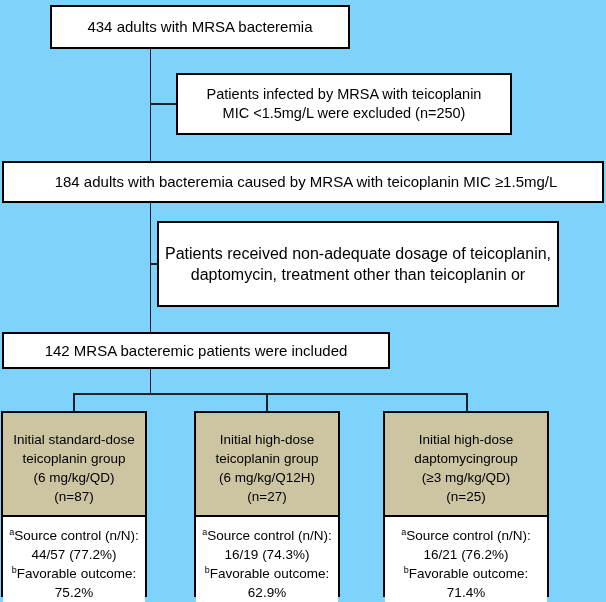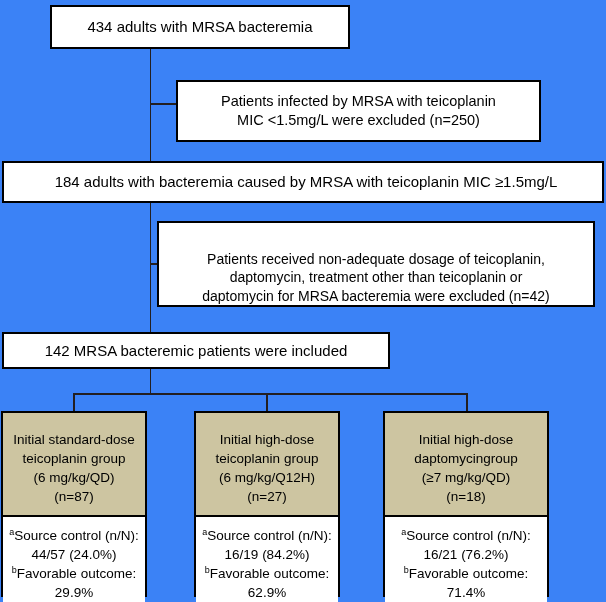--- a/index.html
+++ b/index.html
@@ -9,21 +9,21 @@
     background: #ffffff;
   }
   body {
     font-family: "Liberation Sans", sans-serif;
     color: #000000;
   }
   #flowchart {
     position: relative;
     width: 606px;
     height: 602px;
-    background: #3b82f6;
+    background: #7dd3fc;
     overflow: hidden;
   }
 
   
   .node {
     position: absolute;
     box-sizing: border-box;
     border: 2.5px solid #000000;
     background: #ffffff;
     display: flex;
@@ -50,27 +50,26 @@
     font-size: 15px;
     padding-left: 6px;
   }
   #box-included {
     left: 2px;  top: 332px;  width: 388px;  height: 37px;
     font-size: 15px;
   }
 
   
   #box-excluded-1 {
-    left: 176px;  top: 80px;  width: 365px;  height: 62px;
+    left: 176px;  top: 73px;  width: 336px;  height: 62px;
     font-size: 14.5px;
   }
   #box-excluded-2 {
-    left: 157px;  top: 221px;  width: 438px;  height: 86px;
-    font-size: 14px;
-    justify-content: flex-end;
+    left: 157px;  top: 221px;  width: 402px;  height: 86px;
+    font-size: 16px;
   }
 
   
   .arm {
     position: absolute;
     box-sizing: border-box;
     border: 2.5px solid #000000;
     background: #ffffff;
     display: flex;
     flex-direction: column;
@@ -142,63 +141,62 @@
     <span class="line">MIC &lt;1.5mg/L were excluded (n=250)</span>
   </div>
 
   <div class="node" id="box-eligible">
     <span class="line">184 adults with bacteremia caused by MRSA with teicoplanin MIC ≥1.5mg/L</span>
   </div>
 
   <div class="node" id="box-excluded-2">
     <span class="line">Patients received non-adequate dosage of teicoplanin,</span>
     <span class="line">daptomycin, treatment other than teicoplanin or</span>
-    <span class="line">daptomycin for MRSA bacteremia were excluded (n=42)</span>
   </div>
 
   <div class="node" id="box-included">
     <span class="line">142 MRSA bacteremic patients were included</span>
   </div>
 
   <div class="arm" id="arm-0">
     <div class="arm-head">
       <span class="line">Initial standard-dose</span>
       <span class="line">teicoplanin group</span>
       <span class="line">(6 mg/kg/QD)</span>
       <span class="line">(n=87)</span>
     </div>
     <div class="arm-body">
       <span class="line"><span class="sup">a</span><span>Source control (n/N):</span></span>
-      <span class="line">44/57 (24.0%)</span>
+      <span class="line">44/57 (77.2%)</span>
       <span class="line"><span class="sup">b</span><span>Favorable outcome:</span></span>
-      <span class="line">29.9%</span>
+      <span class="line">75.2%</span>
     </div>
   </div>
 
   <div class="arm" id="arm-1">
     <div class="arm-head">
       <span class="line">Initial high-dose</span>
       <span class="line">teicoplanin group</span>
       <span class="line">(6 mg/kg/Q12H)</span>
       <span class="line">(n=27)</span>
     </div>
     <div class="arm-body">
       <span class="line"><span class="sup">a</span><span>Source control (n/N):</span></span>
-      <span class="line">16/19 (84.2%)</span>
+      <span class="line">16/19 (74.3%)</span>
       <span class="line"><span class="sup">b</span><span>Favorable outcome:</span></span>
       <span class="line">62.9%</span>
     </div>
   </div>
 
   <div class="arm" id="arm-2">
     <div class="arm-head">
       <span class="line">Initial high-dose</span>
       <span class="line">daptomycingroup</span>
-      <span class="line">(≥7 mg/kg/QD)</span>
-      <span class="line">(n=18)</span>
+      <span class="line">(≥3 mg/kg/QD)</span>
+      <span class="line">(n=25)</span>
     </div>
     <div class="arm-body">
       <span class="line"><span class="sup">a</span><span>Source control (n/N):</span></span>
       <span class="line">16/21 (76.2%)</span>
       <span class="line"><span class="sup">b</span><span>Favorable outcome:</span></span>
       <span class="line">71.4%</span>
     </div>
   </div>
 
 </div>

